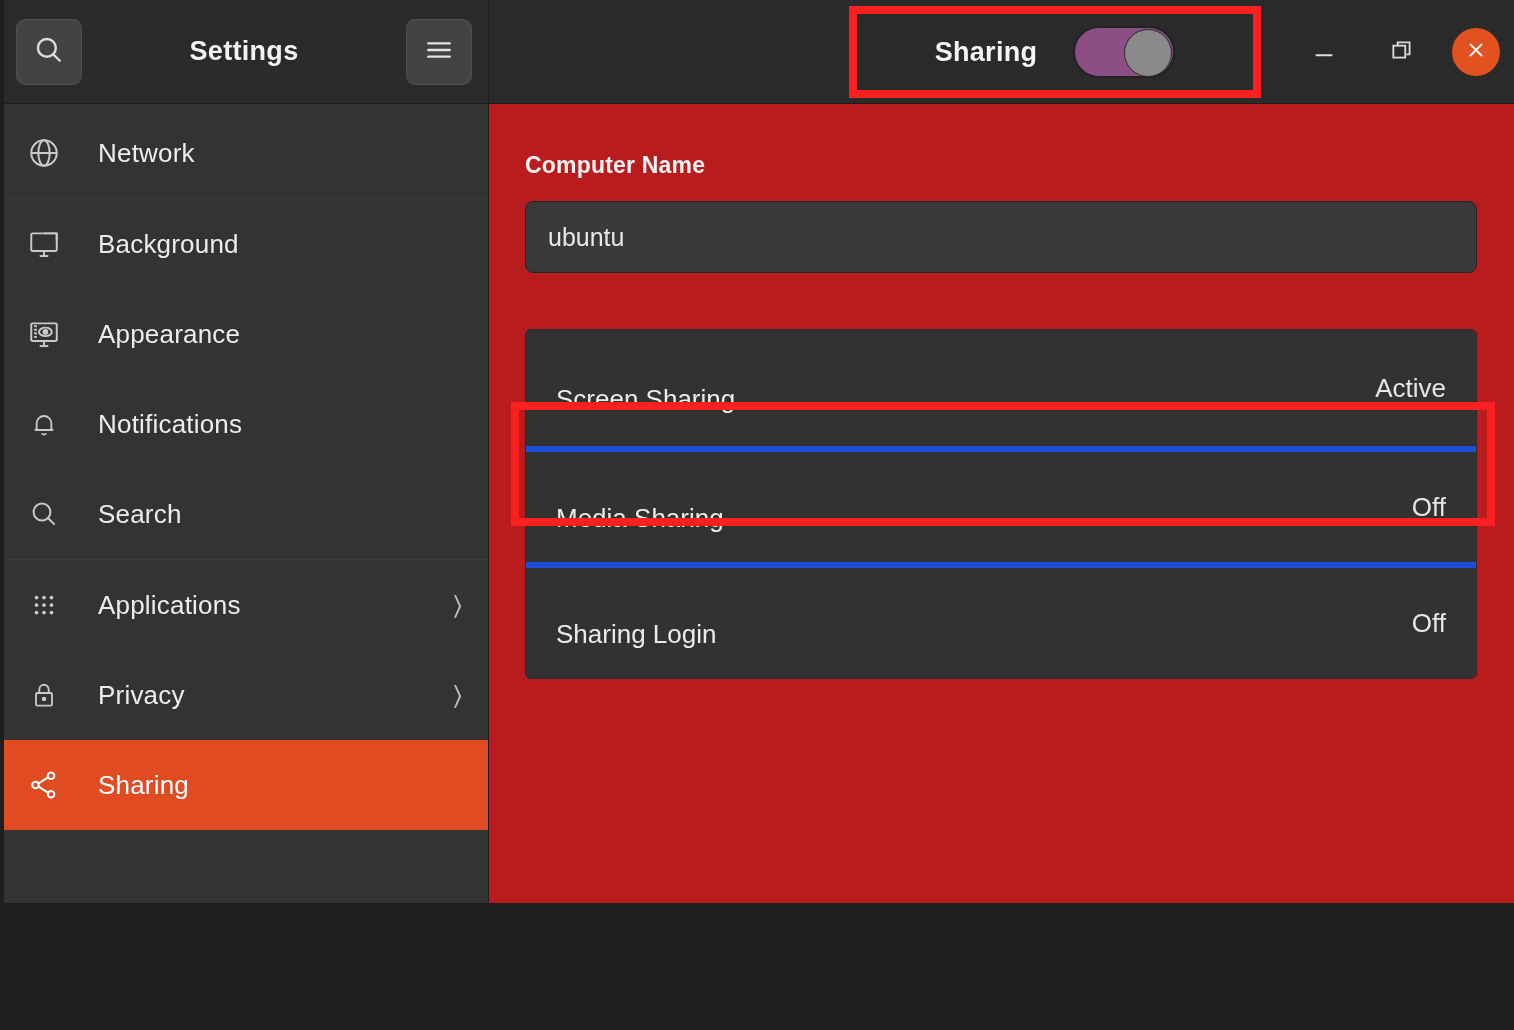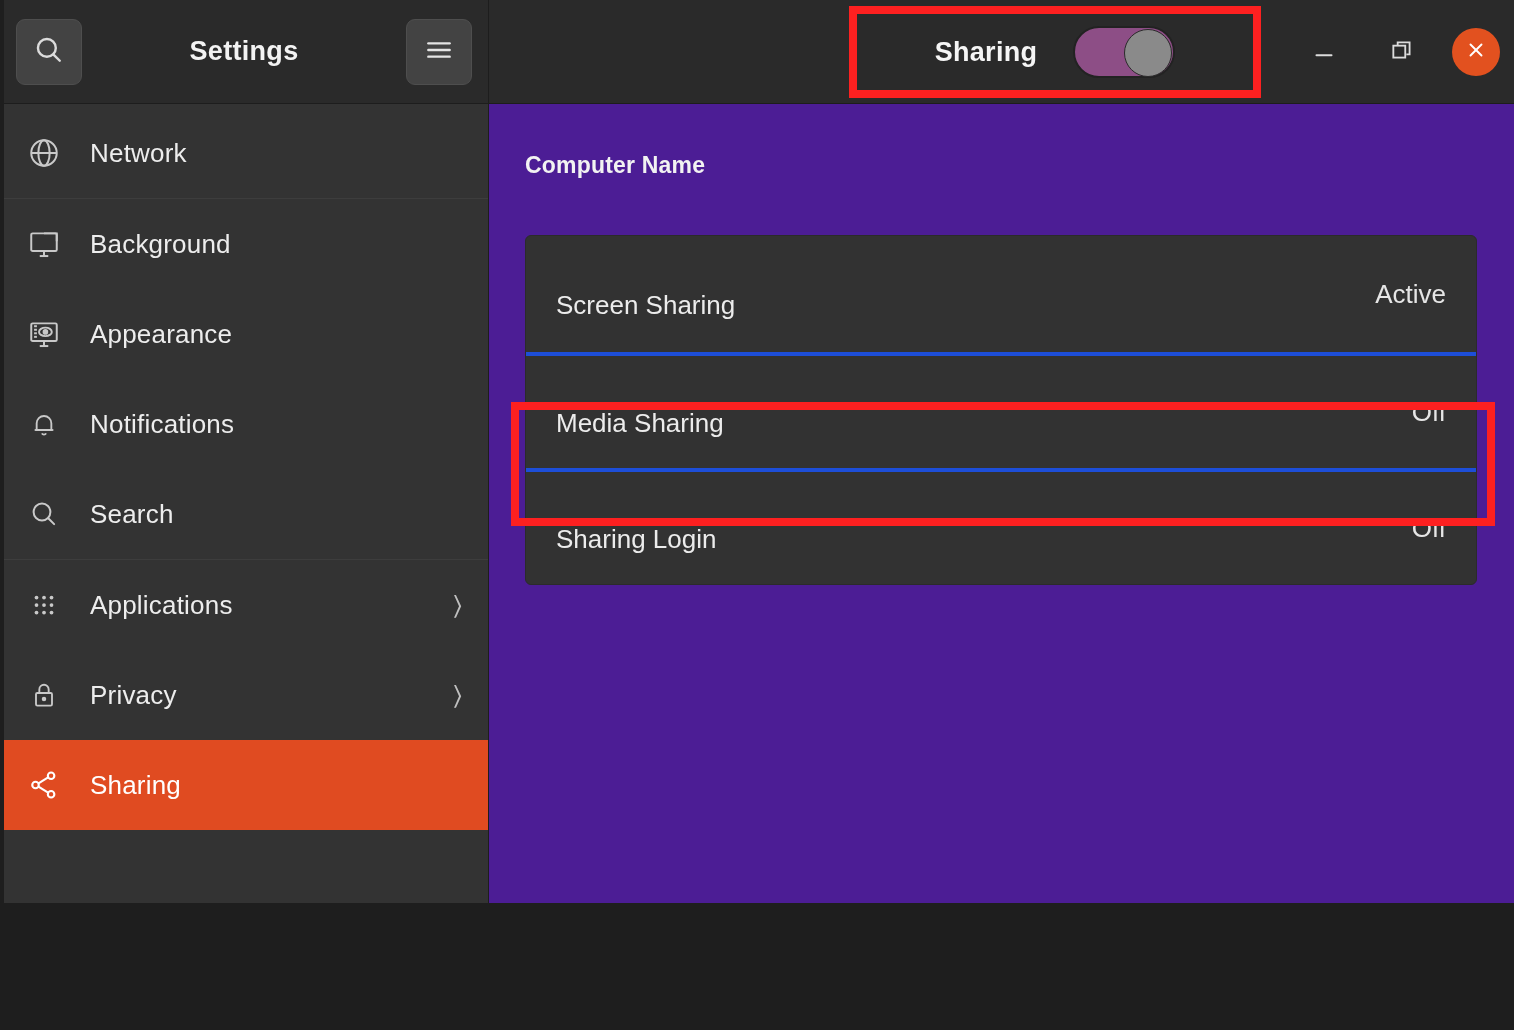--- a/index.html
+++ b/index.html
@@ -164,21 +164,21 @@
     overflow: hidden;
     padding-top: 4px;
   }
 
   .nav-item {
     height: 90px;
     display: flex;
     align-items: center;
     padding: 0 26px 0 24px;
     cursor: pointer;
-    gap: 26px;
+    gap: 34px;
   }
   .nav-item.selected {
     background: #e04b21;
   }
   .nav-icon {
     width: 40px;
     height: 40px;
     flex: 0 0 40px;
     display: flex;
     align-items: center;
@@ -203,21 +203,21 @@
   }
   .nav-sep {
     height: 1px;
     background: #3d3d3d;
     margin: 0;
   }
 
   
   .main {
     flex: 1;
-    background: #4c1d95;
+    background: #b91c1c;
     padding: 48px 38px 0 36px;
     position: relative;
     overflow: hidden;
   }
 
   .field-label {
     color: #f2f2f2;
     font-size: 23px;
     font-weight: bold;
     margin-bottom: 22px;
@@ -249,21 +249,21 @@
 
   .list-row {
     height: 116px;
     display: flex;
     align-items: center;
     justify-content: space-between;
     padding: 0 30px;
     cursor: pointer;
   }
   .list-row + .list-row {
-    border-top: 4px solid #1d4ed8;
+    border-top: 6px solid #1d4ed8;
   }
   .row-label {
     color: #ececec;
     font-size: 26px;
     margin-top: 23px;
   }
   .row-value {
     color: #e6e6e6;
     font-size: 26px;
   }
@@ -479,20 +479,21 @@
         </span>
         <span class="nav-label">Sharing</span>
       </div>
 
     </div>
 
     <div class="main">
 
       <div class="field-label">Computer Name</div>
 
+      <input class="text-input" type="text" value="ubuntu" style="">
 
       <div class="sharing-list">
 
         <div class="list-row">
           <span class="row-label">Screen Sharing</span>
           <span class="row-value">Active</span>
         </div>
 
         <div class="list-row">
           <span class="row-label">Media Sharing</span>

